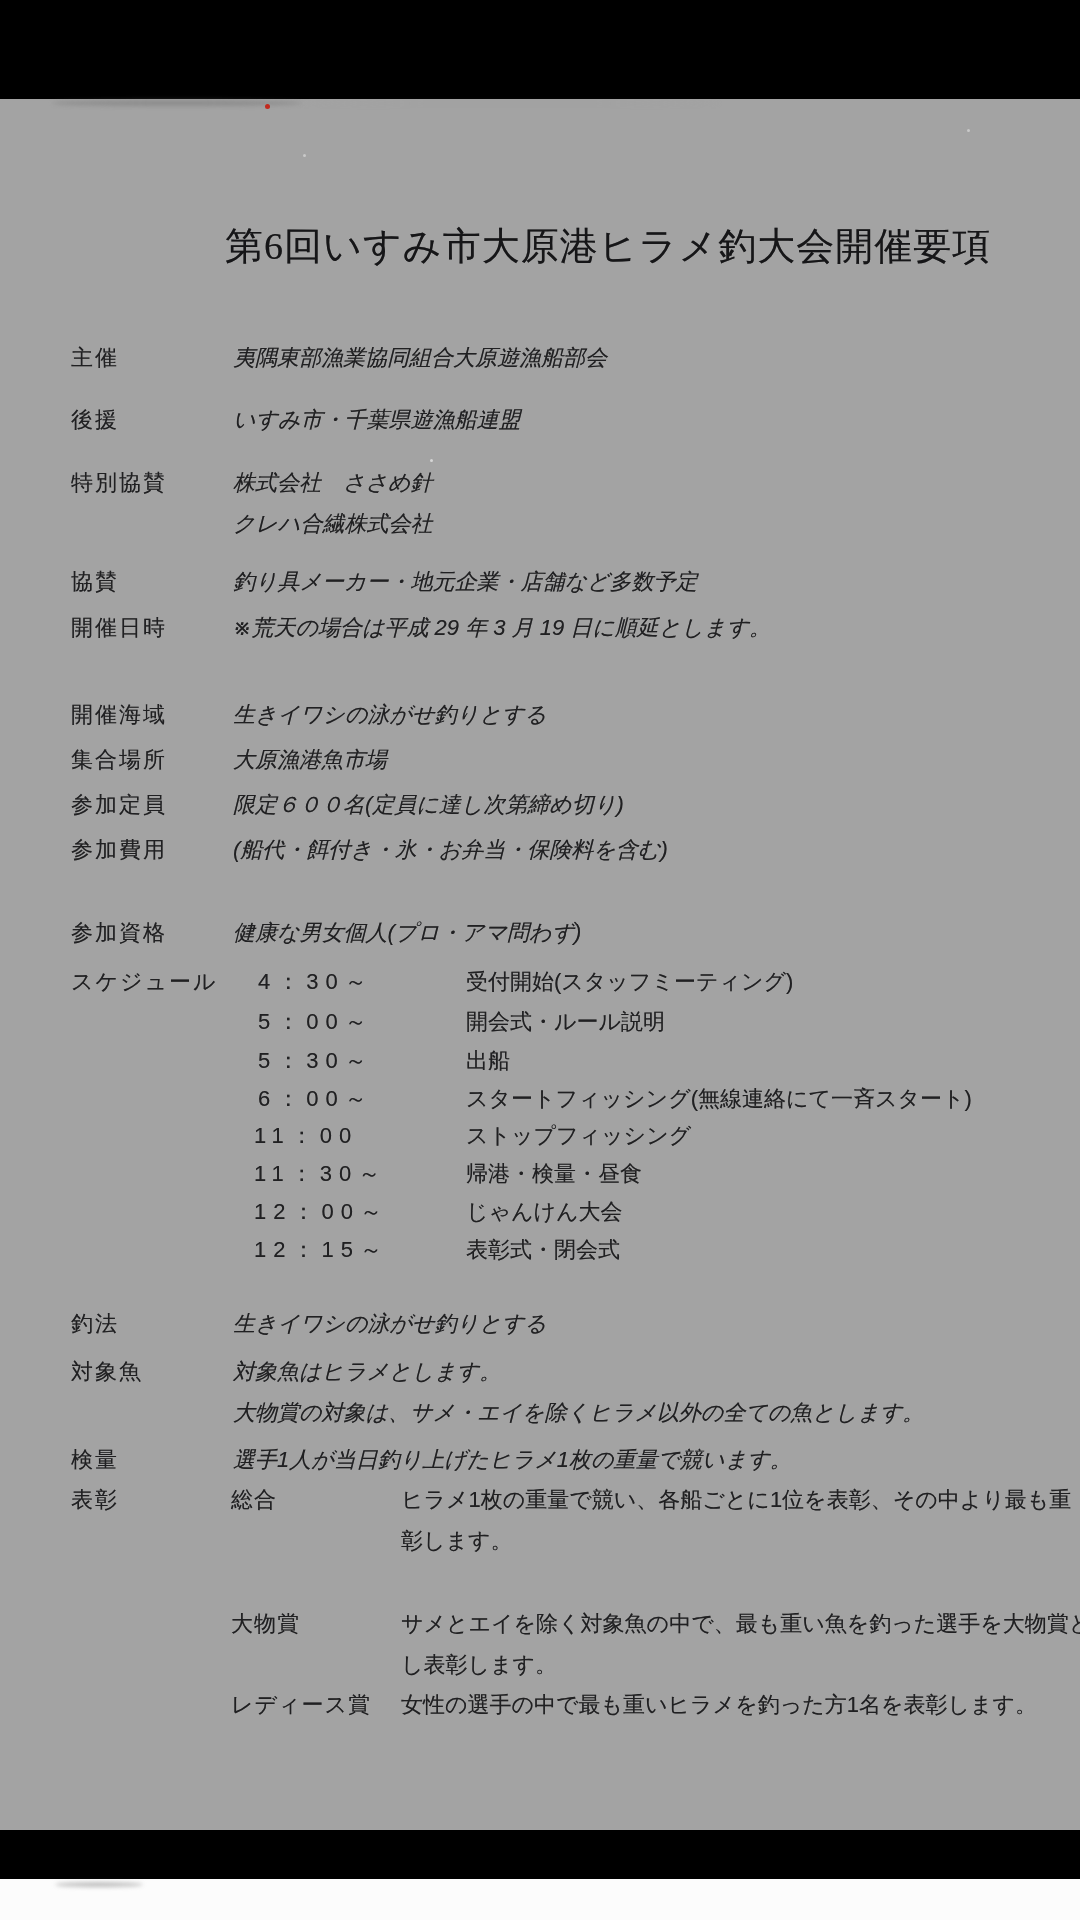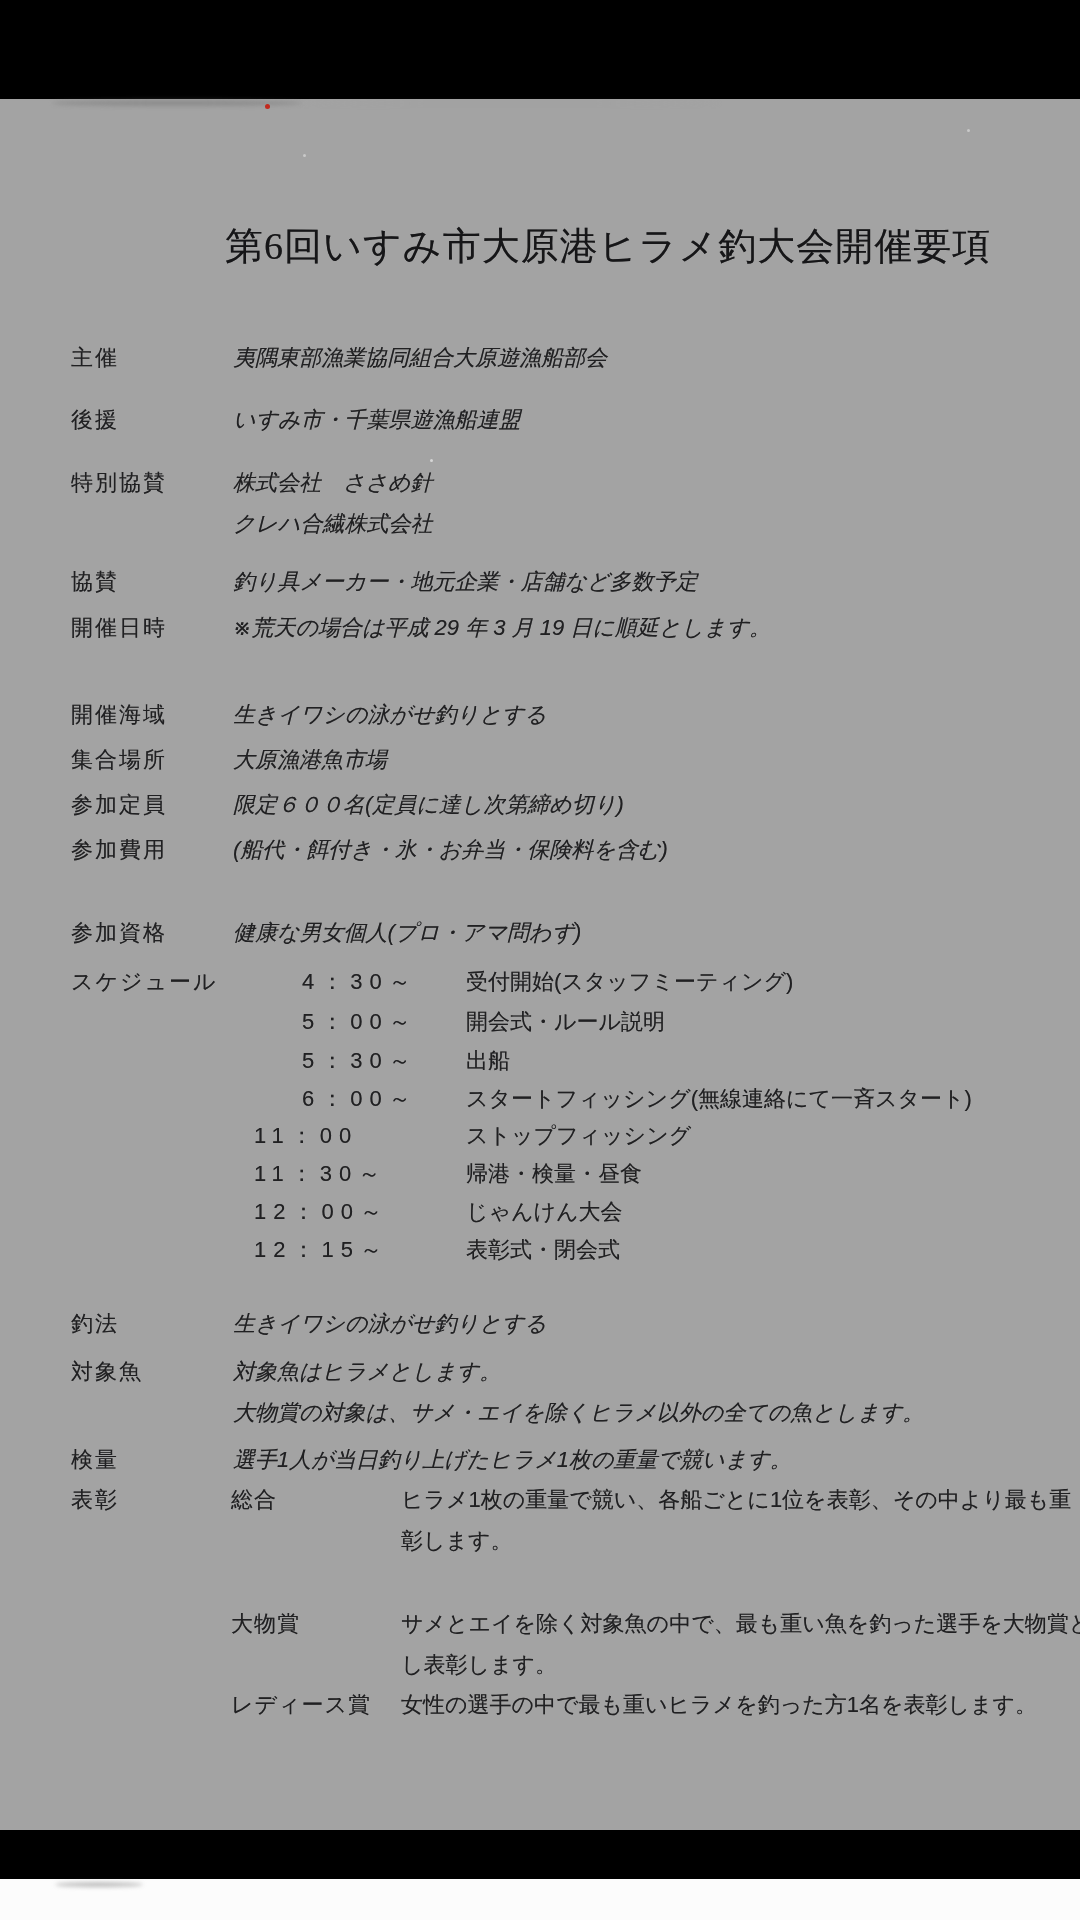--- a/index.html
+++ b/index.html
@@ -13,21 +13,21 @@
   .title{position:absolute;left:225px;top:123px;margin:0;
          font-family:"Liberation Serif","DejaVu Serif",serif;
          font-size:38px;font-weight:500;letter-spacing:1px;line-height:48px;color:#161618;
          text-shadow:0 0 .5px rgba(0,0,0,.45);}
   .row{position:absolute;left:0;width:1080px;font-size:22px;line-height:41px;
        text-shadow:0 0 .4px rgba(0,0,0,.35);}
   .lbl{position:absolute;left:71px;letter-spacing:2px;white-space:nowrap;}
   .val{position:absolute;left:233px;width:830px;font-style:italic;}
   .line{line-height:41px;white-space:nowrap;}
   .time{position:absolute;left:254px;letter-spacing:7px;white-space:nowrap;}
-  .time.ind{left:258px;margin-left:44px;}
+  .time.ind{left:258px;}
   .event{position:absolute;left:466px;white-space:nowrap;}
   .aname{position:absolute;left:231px;letter-spacing:1px;white-space:nowrap;}
   .atext{position:absolute;left:401px;width:675px;}
   
   .smudge{position:absolute;border-radius:50%;filter:blur(2px);}
   .smudge.a{left:52px;top:1px;width:250px;height:6px;background:rgba(120,120,120,.5);}
   .smudge.b{left:300px;top:3px;width:420px;height:3px;background:rgba(160,160,160,.35);}
   .smudge.c{left:55px;top:3px;width:88px;height:5px;background:rgba(140,140,140,.55);}
   .red-dot{position:absolute;left:265px;top:5px;width:5px;height:5px;background:#c22a1e;border-radius:50%;}
   .speck{position:absolute;width:3px;height:3px;background:#c9c9c9;border-radius:50%;}

